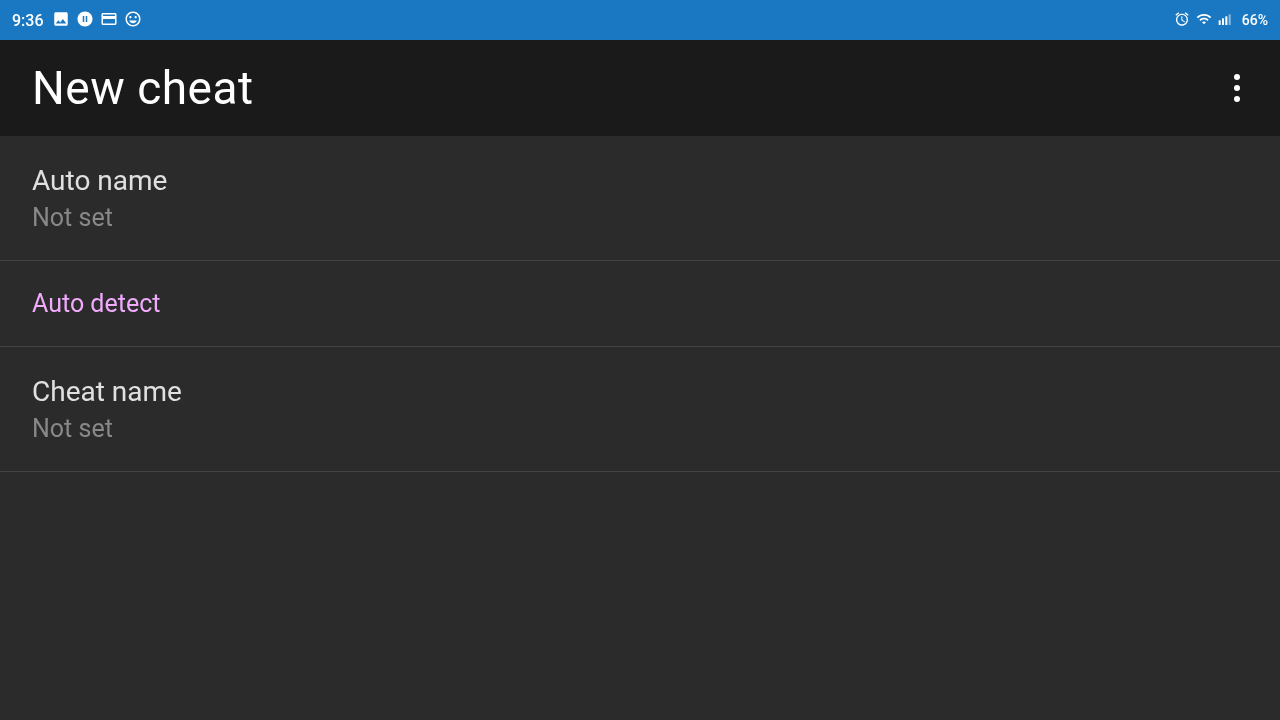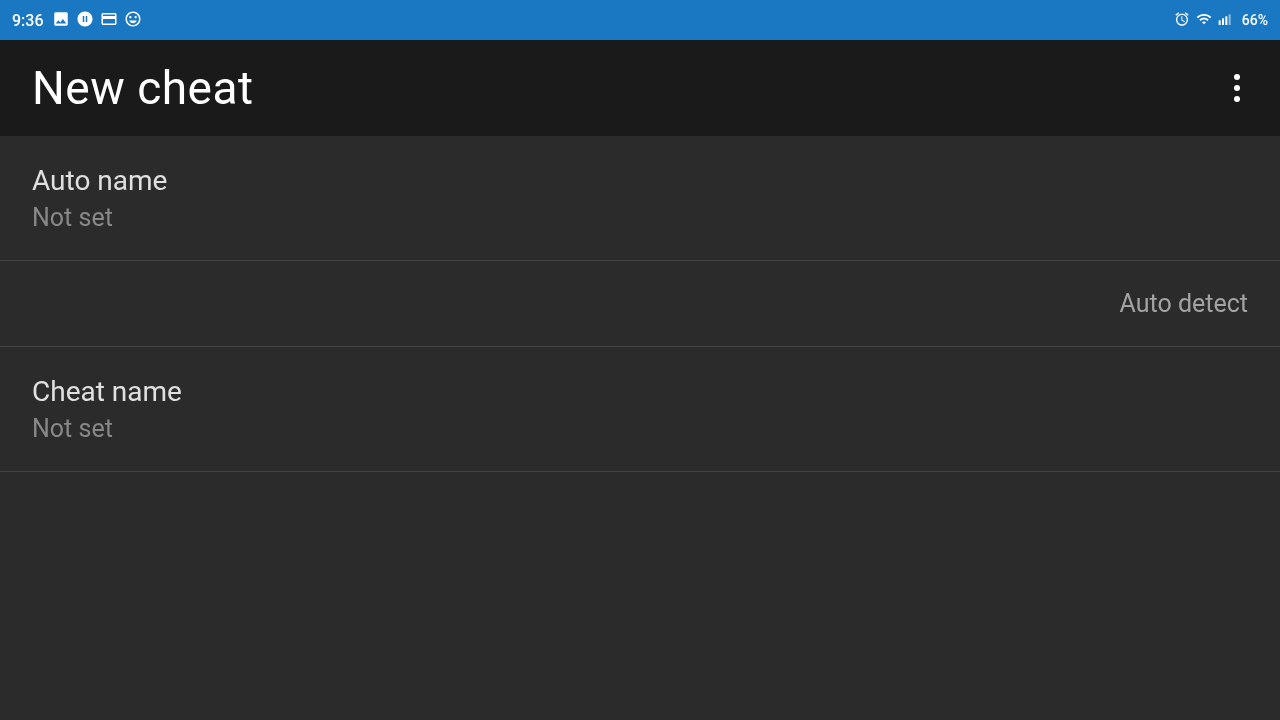--- a/index.html
+++ b/index.html
@@ -129,22 +129,21 @@
     .item-subtitle {
       font-size: 25px;
       font-weight: 400;
     }
 
     .item-subtitle.muted {
       color: #888888;
     }
 
     .item-subtitle.accent {
-      color: #a3a3a3;
-      text-align: right;
+      color: #f0abfc;
     }
   </style>
 </head>
 <body>
 
 <div class="status-bar">
   <div class="status-bar-left">
     <span class="status-time">9:36</span>
     <div class="status-icons">
 

